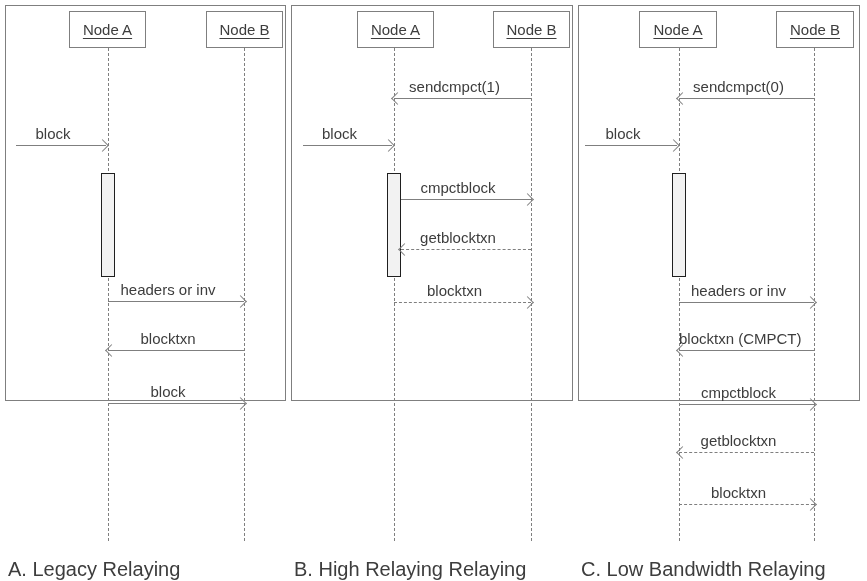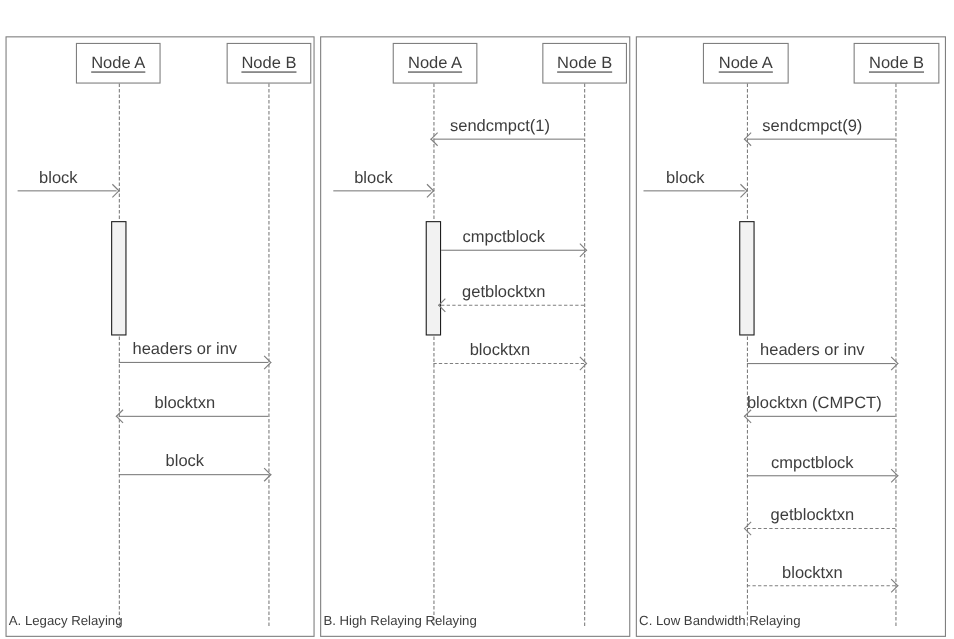--- a/index.html
+++ b/index.html
@@ -7,21 +7,21 @@
     --text:#3d3d3d;
     --act-fill:#f2f2f2;
     --act-border:#1f1f1f;
   }
   *{box-sizing:border-box;}
   html,body{margin:0;padding:0;}
   body{
     width:867px;height:581px;background:#ffffff;position:relative;overflow:hidden;
     font-family:"Liberation Sans",sans-serif;color:var(--text);
   }
-  .panel{position:absolute;top:5px;height:546px;border:1px solid var(--line);background:#fff;margin-top:28px;}
+  .panel{position:absolute;top:5px;height:396px;border:1px solid var(--line);background:#fff;}
   .panel-a{left:5px;width:281px;}
   .panel-b{left:291px;width:282px;}
   .panel-c{left:578px;width:282px;}
 
   .node-box{
     position:absolute;top:5px;height:37px;border:1px solid var(--line);background:#fff;
     display:flex;align-items:center;justify-content:center;
   }
   .node-label{
     font-size:15px;color:var(--text);text-decoration:underline;
@@ -37,21 +37,21 @@
   .msg.dashed .line{border-top-style:dashed;}
   .msg .lbl{
     position:absolute;left:0;right:16px;bottom:4px;text-align:center;
     font-size:15px;color:var(--text);white-space:nowrap;line-height:1;
   }
   .head{position:absolute;width:9px;height:9px;top:-4.5px;}
   .head.r{right:-1px;border-top:1px solid var(--line);border-right:1px solid var(--line);transform:rotate(45deg);}
   .head.l{left:-1px;border-top:1px solid var(--line);border-left:1px solid var(--line);transform:rotate(-45deg);}
 
   .caption{
-    position:absolute;top:557px;font-size:12px;color:var(--text);white-space:nowrap;line-height:1.2;
+    position:absolute;top:557px;font-size:20px;color:var(--text);white-space:nowrap;line-height:1.2;
   }
   .caption-a{left:8px;}
   .caption-b{left:294px;}
   .caption-c{left:581px;text-align:center;}
 </style>
 </head>
 <body>
 
 <div class="panel panel-a">
   <div class="node-box" style="left:63px;width:77px;">
@@ -129,21 +129,21 @@
     <span class="node-label">Node A</span>
   </div>
   <div class="node-box" style="left:197px;width:78px;">
     <span class="node-label">Node B</span>
   </div>
   <div class="lifeline" style="left:100px;"></div>
   <div class="lifeline" style="left:235px;"></div>
   <div class="activation" style="left:93px;"></div>
 
   <div class="msg" style="left:100px;top:92px;width:135px;">
-    <div class="lbl">sendcmpct(9)</div>
+    <div class="lbl">sendcmpct(0)</div>
     <div class="line"></div>
     <span class="head l"></span>
   </div>
   <div class="msg" style="left:6px;top:139px;width:92px;">
     <div class="lbl">block</div>
     <div class="line"></div>
     <span class="head r"></span>
   </div>
   <div class="msg" style="left:100px;top:296px;width:135px;">
     <div class="lbl">headers or inv</div>

